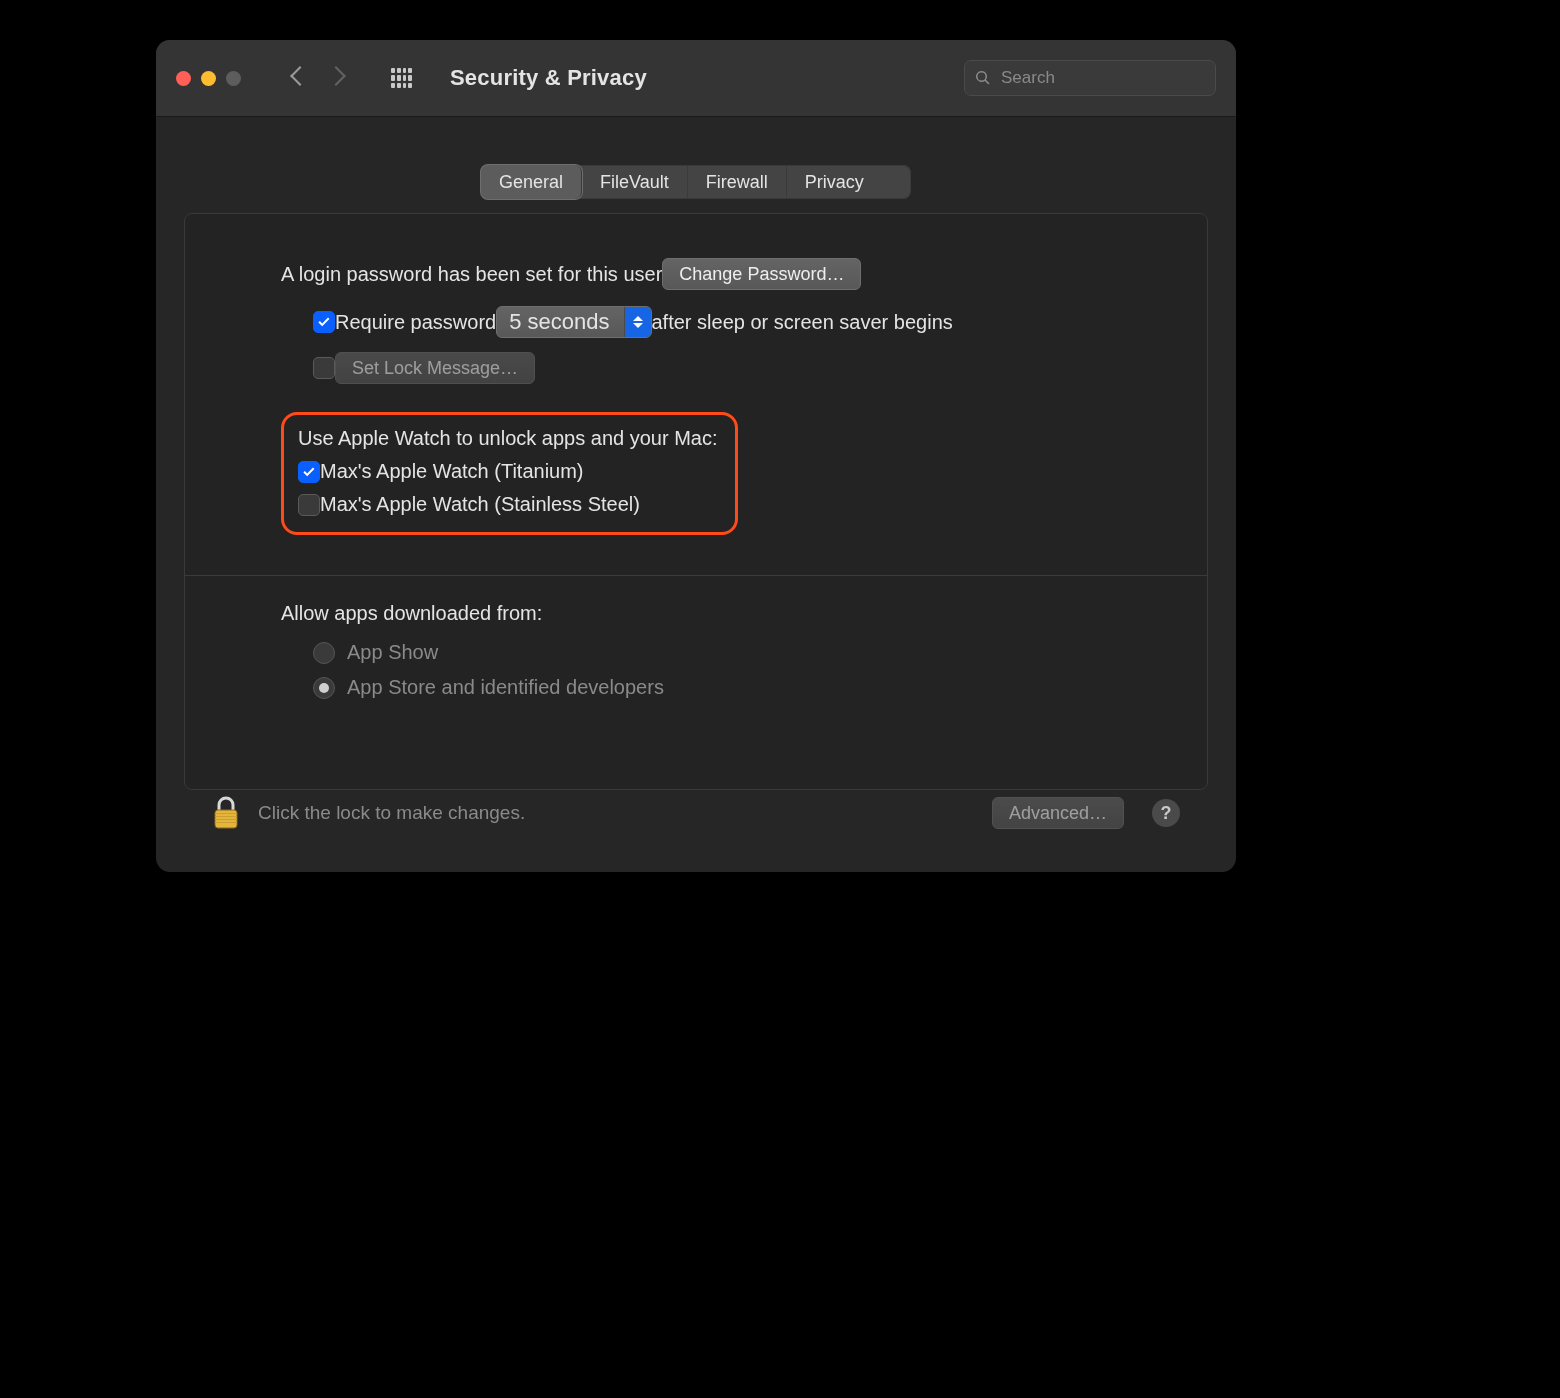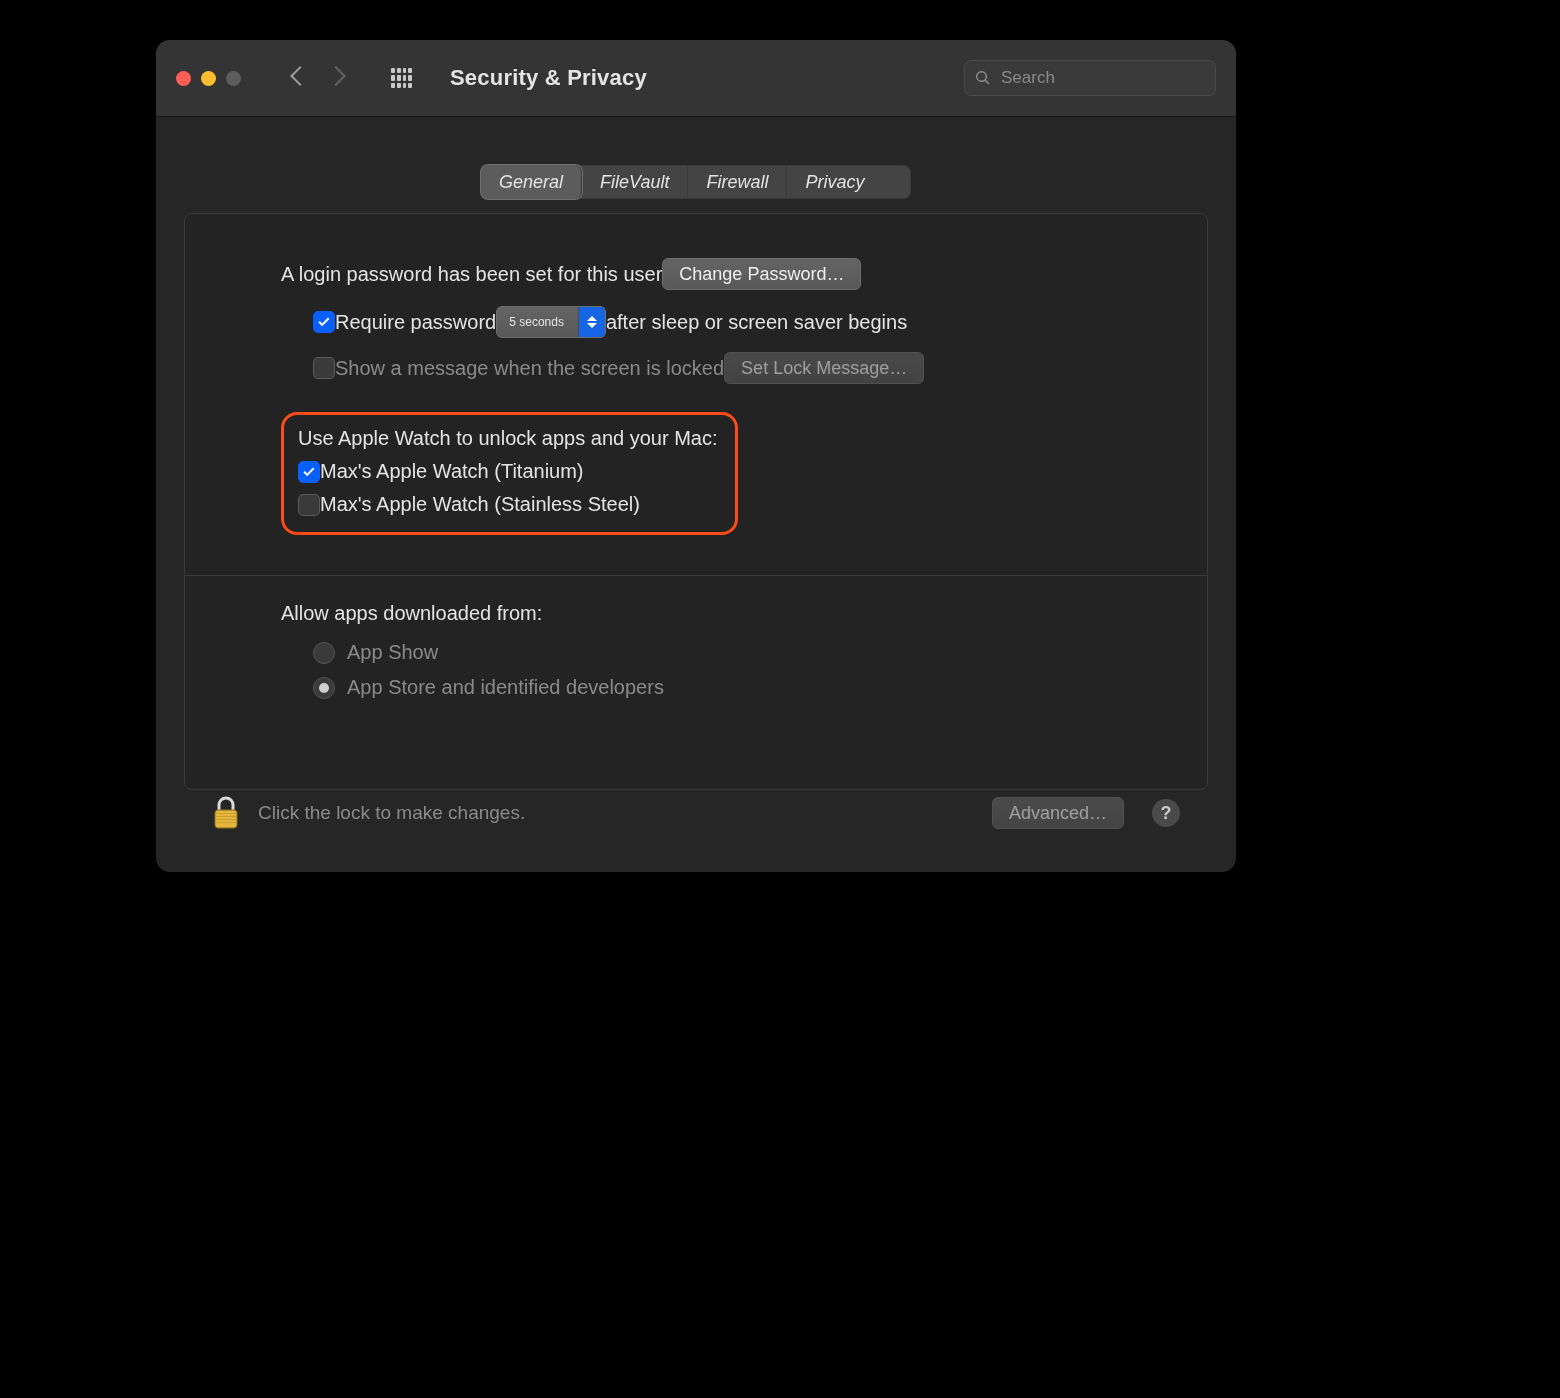--- a/index.html
+++ b/index.html
@@ -47,40 +47,40 @@
   .title{font-size:22px;font-weight:700;margin-left:20px;letter-spacing:.2px;}
   .search{
     margin-left:auto;height:34px;width:230px;border-radius:7px;border:1px solid #4a4a4a;background:#3a3a3a;display:flex;align-items:center;padding:0 10px;gap:8px;
   }
   .search svg{flex:0 0 auto;fill:#8a8a8a;}
   .search input{flex:1;background:transparent;border:0;outline:0;color:var(--text);font-size:17px;}
   .search input::placeholder{color:#8a8a8a;}
   
   .body{padding:26px 28px 20px;}
   .segmented{
-    margin:22px auto 0;width:430px;height:34px;border-radius:8px;background:var(--seg-bg);display:flex;align-items:stretch;box-shadow:inset 0 0 0 1px #3a3a3a;font-size:18px;position:relative;font-style:italic;
+    margin:22px auto 0;width:430px;height:34px;border-radius:8px;background:var(--seg-bg);display:flex;align-items:stretch;box-shadow:inset 0 0 0 1px #3a3a3a;font-size:18px;position:relative;
   }
   .seg{flex:0 0 auto;padding:0 18px;display:flex;align-items:center;justify-content:center;border-right:1px solid #3a3a3a;cursor:default;}
   .seg:last-child{border-right:0;}
   .seg.selected{background:var(--seg-sel);border-radius:7px;box-shadow:0 0 0 1px #6e6e6e;}
   .panel{
     margin-top:14px;border:1px solid #3a3a3a;border-radius:8px;background:var(--panel);padding:44px 96px 90px 96px;min-height:560px;box-sizing:border-box;
   }
   .row{display:flex;align-items:center;font-size:20px;flex-wrap:wrap;}
   .indent{margin-left:32px;}
   .btn{
     height:30px;border-radius:6px;background:linear-gradient(#646464,#585858);border:1px solid var(--btn-border);padding:0 16px;display:inline-flex;align-items:center;font-size:18px;color:#eee;
   }
   .btn.dim{opacity:.6;}
   .checkbox{width:20px;height:20px;border-radius:5px;border:1px solid #5a5a5a;background:#3a3a3a;display:inline-flex;align-items:center;justify-content:center;flex:0 0 auto;}
   .checkbox.checked{background:var(--blue);border-color:var(--blue);}
   .checkbox.checked svg{display:block;}
   .checkbox svg{display:none;}
   .select{
-    height:30px;border-radius:6px;background:linear-gradient(#646464,#585858);border:1px solid var(--btn-border);display:inline-flex;align-items:center;padding:0 0 0 12px;font-size:12px;overflow:hidden;
+    height:30px;border-radius:6px;background:linear-gradient(#646464,#585858);border:1px solid var(--btn-border);display:inline-flex;align-items:center;padding:0 0 0 12px;font-size:22px;overflow:hidden;
   }
   .select .sval{padding-right:14px;}
   .select .sctrl{width:26px;align-self:stretch;background:var(--sel-blue);display:flex;flex-direction:column;align-items:center;justify-content:center;gap:2px;border-left:1px solid #4a4a4a;}
   .tri{width:0;height:0;border-left:5px solid transparent;border-right:5px solid transparent;}
   .tri.up{border-bottom:5px solid #fff;}
   .tri.dn{border-top:5px solid #fff;}
   .muted{color:var(--muted);}
   .disabled{color:var(--muted);}
   .highlight{
     margin-top:28px;padding:12px 18px 16px 14px;border:3px solid var(--highlight);border-radius:16px;display:inline-flex;flex-direction:column;gap:10px;font-size:20px;
@@ -175,21 +175,20 @@
                 <span class="tri dn"></span>
               </span>
           </span>
           <span>after sleep or screen saver begins</span>
         </div>
 
         <div class="row indent disabled" style="margin-top:14px">
           <span class="checkbox">
             
           </span>
-          <span>Show a message when the screen is locked</span>
           <span class="btn dim">
               <span>Set Lock Message…</span>
             </span>
         </div>
 
         <div class="highlight">
           <div>Use Apple Watch to unlock apps and your Mac:</div>
           <div class="row">
             <span class="checkbox checked">
               <svg width="14" height="14" viewBox="0 0 14 14">

